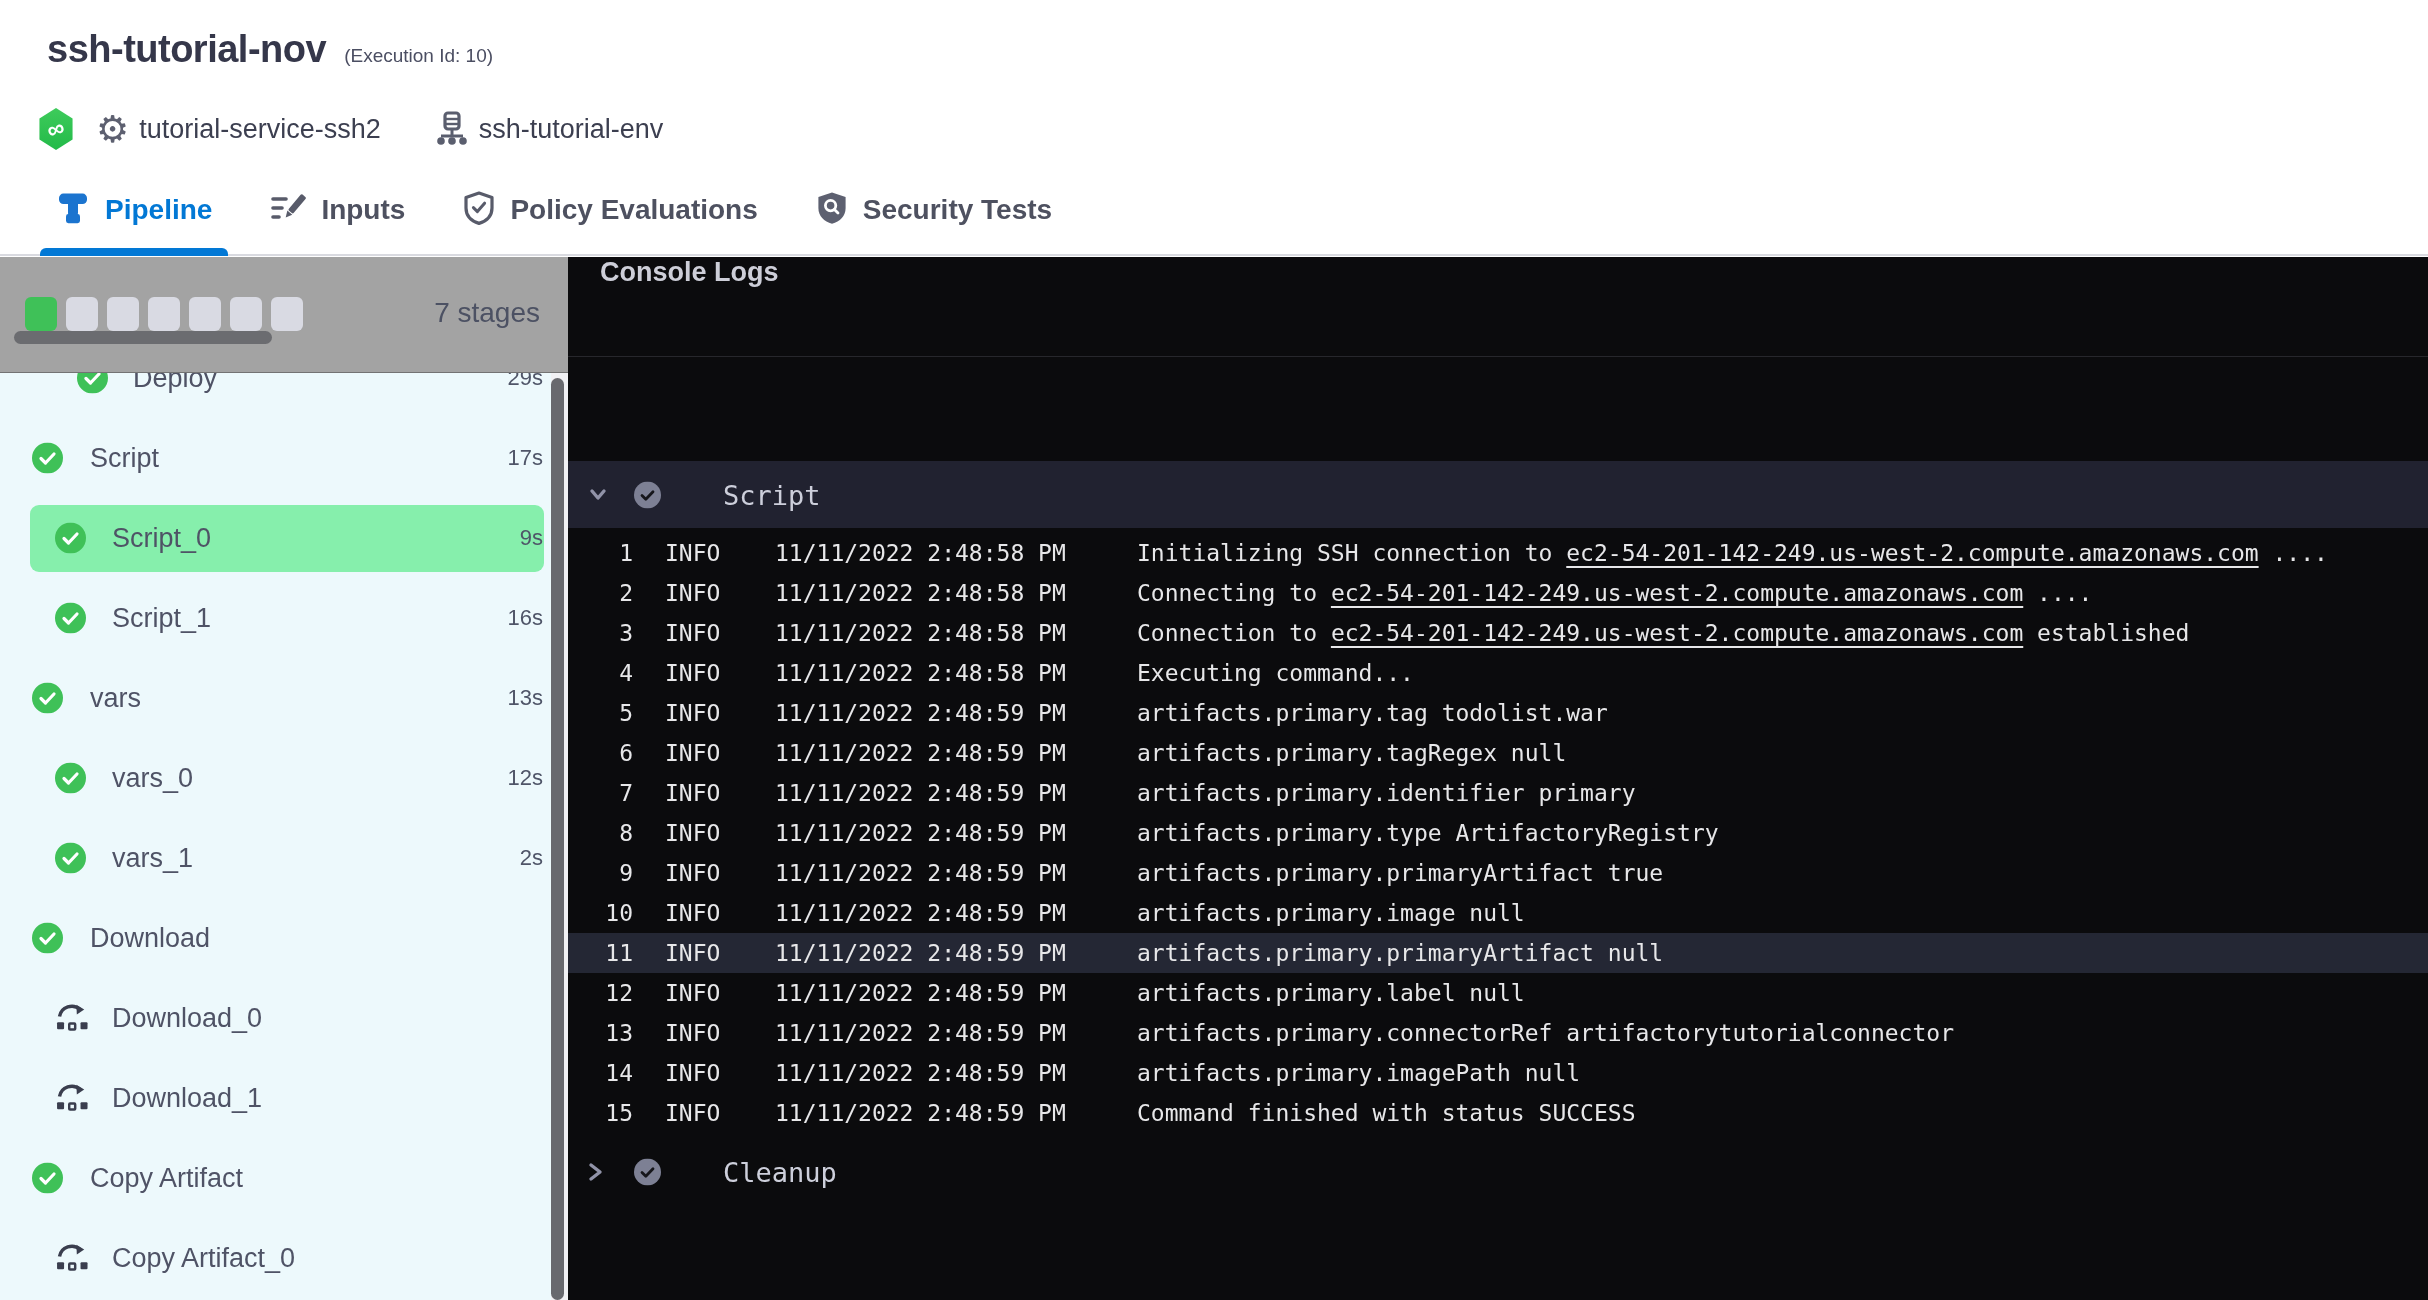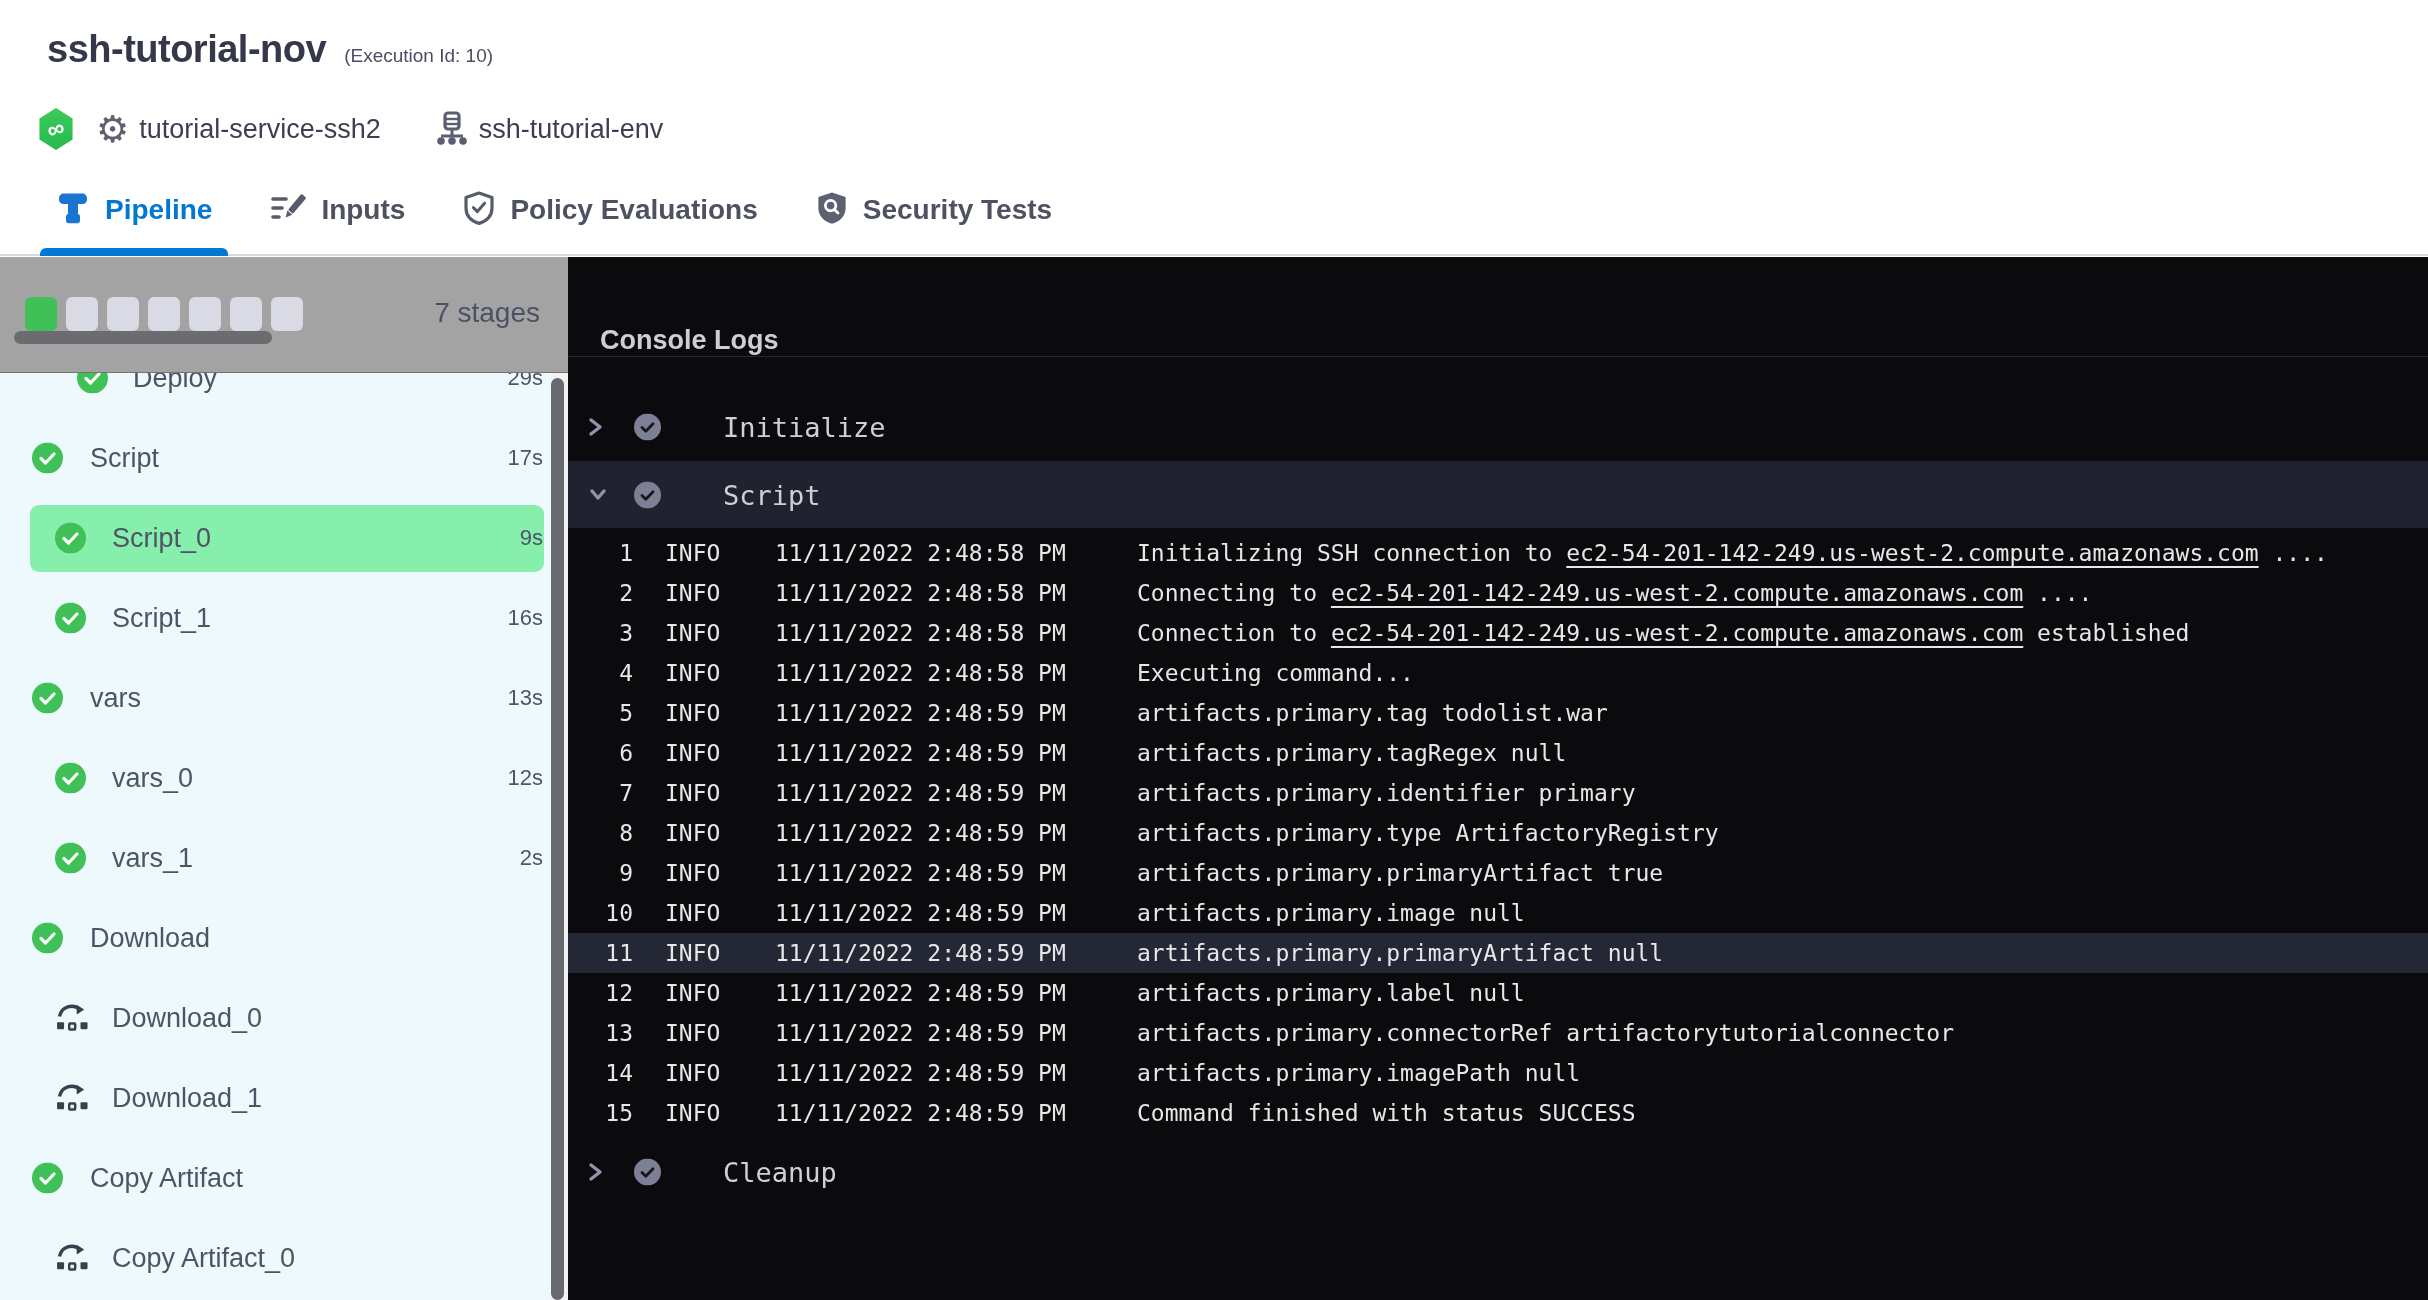--- a/index.html
+++ b/index.html
@@ -42,21 +42,21 @@
   .s-icon{position:absolute;top:50%;transform:translateY(-50%);display:flex;}
   .s-label{position:absolute;top:50%;transform:translateY(-50%);font-size:27px;color:#4f5366;white-space:nowrap;}
   .indent0 .s-icon{left:2px;}   .indent0 .s-label{left:60px;}
   .indent1 .s-icon{left:25px;}  .indent1 .s-label{left:82px;}
   .indent2 .s-icon{left:47px;}  .indent2 .s-label{left:103px;}
   .s-dur{position:absolute;right:1px;top:50%;transform:translateY(-50%);font-size:22px;color:#4f5568;}
   .vscroll-track{position:absolute;top:0;bottom:0;left:551px;width:17px;background:#f1f1f4;}
   .vscroll-thumb{position:absolute;top:5px;bottom:0;left:0;width:13px;border-radius:7px;background:#68696e;}
   
   .console{position:absolute;left:568px;top:257px;right:0;bottom:0;background:#0b0b0d;}
-  .console-header{position:absolute;top:0;left:0;right:0;height:100px;border-bottom:1px solid #27272c;display:flex;align-items:flex-end;padding-left:32px;box-sizing:border-box;}
+  .console-header{position:absolute;top:0;left:0;right:0;height:100px;border-bottom:1px solid #27272c;display:flex;align-items:flex-start;padding-left:32px;box-sizing:border-box;}
   .console-title{font-size:27px;font-weight:700;color:#cdced8;}
   .console-body{position:absolute;top:101px;left:0;right:0;bottom:0;font-family:"DejaVu Sans Mono",monospace;}
   .section-row{position:absolute;left:0;right:0;cursor:pointer;}
   .section-row.expanded{background:#212230;}
   .chev{position:absolute;left:19px;top:50%;transform:translateY(-50%);display:flex;}
   .scheck{position:absolute;left:66px;top:50%;transform:translateY(-50%);display:flex;}
   .slabel{position:absolute;left:155px;top:50%;transform:translateY(-50%);font-size:27px;color:#cdcfdb;white-space:nowrap;}
   .log-rows{position:absolute;top:175px;left:0;right:0;}
   .log-row{position:relative;height:40px;font-size:23px;line-height:40px;color:#e7e7e9;white-space:nowrap;}
   .log-row.hl{background:#242734;}
@@ -288,152 +288,138 @@
       </div>
     </div>
 </div>
 
 <div class="console">
   <div class="console-header">
     <span class="console-title">Console Logs</span>
   </div>
   <div class="console-body">
 
-    <div class="section-row" style="top:37px;height:64px;">
+
+    <div class="section-row expanded" style="top:103px;height:67px;">
       <span class="chev">
-        <svg width="16" height="24" viewBox="0 0 16 24">
-            <polyline points="4,5 13,12 4,19" fill="none" stroke="#9193a8" stroke-width="3.4" stroke-linecap="round" stroke-linejoin="round"></polyline>
+        <svg width="22" height="16" viewBox="0 0 22 16">
+            <polyline points="5,4 11,11 17,4" fill="none" stroke="#9193a8" stroke-width="3.4" stroke-linecap="round" stroke-linejoin="round"></polyline>
           </svg>
       </span>
       <span class="scheck">
         <svg width="27" height="27" viewBox="0 0 27 27">
             <circle cx="13.5" cy="13.5" r="13.5" fill="#7d8094"></circle>
             <path d="M8 14 l3.8 3.8 L19 10.2" fill="none" stroke="#16161b" stroke-width="2.8" stroke-linecap="round" stroke-linejoin="round"></path>
           </svg>
       </span>
-      <span class="slabel">Initialize</span>
+      <span class="slabel">Script</span>
     </div>
 
-    <div class="section-row expanded" style="top:103px;height:67px;">
+    <div class="log-rows">
+        <div class="log-row">
+          <span class="ln">1</span>
+          <span class="lv">INFO</span>
+          <span class="ts">11/11/2022 2:48:58 PM</span>
+          <span class="msg"><span class="pre">Initializing SSH connection to </span><span class="loglink">ec2-54-201-142-249.us-west-2.compute.amazonaws.com</span><span class="post"> ....</span></span>
+        </div>
+        <div class="log-row">
+          <span class="ln">2</span>
+          <span class="lv">INFO</span>
+          <span class="ts">11/11/2022 2:48:58 PM</span>
+          <span class="msg"><span class="pre">Connecting to </span><span class="loglink">ec2-54-201-142-249.us-west-2.compute.amazonaws.com</span><span class="post"> ....</span></span>
+        </div>
+        <div class="log-row">
+          <span class="ln">3</span>
+          <span class="lv">INFO</span>
+          <span class="ts">11/11/2022 2:48:58 PM</span>
+          <span class="msg"><span class="pre">Connection to </span><span class="loglink">ec2-54-201-142-249.us-west-2.compute.amazonaws.com</span><span class="post"> established</span></span>
+        </div>
+        <div class="log-row">
+          <span class="ln">4</span>
+          <span class="lv">INFO</span>
+          <span class="ts">11/11/2022 2:48:58 PM</span>
+          <span class="msg"><span class="pre">Executing command...</span></span>
+        </div>
+        <div class="log-row">
+          <span class="ln">5</span>
+          <span class="lv">INFO</span>
+          <span class="ts">11/11/2022 2:48:59 PM</span>
+          <span class="msg"><span class="pre">artifacts.primary.tag todolist.war</span></span>
+        </div>
+        <div class="log-row">
+          <span class="ln">6</span>
+          <span class="lv">INFO</span>
+          <span class="ts">11/11/2022 2:48:59 PM</span>
+          <span class="msg"><span class="pre">artifacts.primary.tagRegex null</span></span>
+        </div>
+        <div class="log-row">
+          <span class="ln">7</span>
+          <span class="lv">INFO</span>
+          <span class="ts">11/11/2022 2:48:59 PM</span>
+          <span class="msg"><span class="pre">artifacts.primary.identifier primary</span></span>
+        </div>
+        <div class="log-row">
+          <span class="ln">8</span>
+          <span class="lv">INFO</span>
+          <span class="ts">11/11/2022 2:48:59 PM</span>
+          <span class="msg"><span class="pre">artifacts.primary.type ArtifactoryRegistry</span></span>
+        </div>
+        <div class="log-row">
+          <span class="ln">9</span>
+          <span class="lv">INFO</span>
+          <span class="ts">11/11/2022 2:48:59 PM</span>
+          <span class="msg"><span class="pre">artifacts.primary.primaryArtifact true</span></span>
+        </div>
+        <div class="log-row">
+          <span class="ln">10</span>
+          <span class="lv">INFO</span>
+          <span class="ts">11/11/2022 2:48:59 PM</span>
+          <span class="msg"><span class="pre">artifacts.primary.image null</span></span>
+        </div>
+        <div class="log-row hl">
+          <span class="ln">11</span>
+          <span class="lv">INFO</span>
+          <span class="ts">11/11/2022 2:48:59 PM</span>
+          <span class="msg"><span class="pre">artifacts.primary.primaryArtifact null</span></span>
+        </div>
+        <div class="log-row">
+          <span class="ln">12</span>
+          <span class="lv">INFO</span>
+          <span class="ts">11/11/2022 2:48:59 PM</span>
+          <span class="msg"><span class="pre">artifacts.primary.label null</span></span>
+        </div>
+        <div class="log-row">
+          <span class="ln">13</span>
+          <span class="lv">INFO</span>
+          <span class="ts">11/11/2022 2:48:59 PM</span>
+          <span class="msg"><span class="pre">artifacts.primary.connectorRef artifactorytutorialconnector</span></span>
+        </div>
+        <div class="log-row">
+          <span class="ln">14</span>
+          <span class="lv">INFO</span>
+          <span class="ts">11/11/2022 2:48:59 PM</span>
+          <span class="msg"><span class="pre">artifacts.primary.imagePath null</span></span>
+        </div>
+        <div class="log-row">
+          <span class="ln">15</span>
+          <span class="lv">INFO</span>
+          <span class="ts">11/11/2022 2:48:59 PM</span>
+          <span class="msg"><span class="pre">Command finished with status SUCCESS</span></span>
+        </div>
+      </div>
+
+    <div class="section-row" style="top:782px;height:64px;">
       <span class="chev">
-        <svg width="22" height="16" viewBox="0 0 22 16">
-            <polyline points="5,4 11,11 17,4" fill="none" stroke="#9193a8" stroke-width="3.4" stroke-linecap="round" stroke-linejoin="round"></polyline>
+        <svg width="16" height="24" viewBox="0 0 16 24">
+            <polyline points="4,5 13,12 4,19" fill="none" stroke="#9193a8" stroke-width="3.4" stroke-linecap="round" stroke-linejoin="round"></polyline>
           </svg>
       </span>
       <span class="scheck">
         <svg width="27" height="27" viewBox="0 0 27 27">
             <circle cx="13.5" cy="13.5" r="13.5" fill="#7d8094"></circle>
             <path d="M8 14 l3.8 3.8 L19 10.2" fill="none" stroke="#16161b" stroke-width="2.8" stroke-linecap="round" stroke-linejoin="round"></path>
           </svg>
       </span>
-      <span class="slabel">Script</span>
-    </div>
-
-    <div class="log-rows">
-        <div class="log-row">
-          <span class="ln">1</span>
-          <span class="lv">INFO</span>
-          <span class="ts">11/11/2022 2:48:58 PM</span>
-          <span class="msg"><span class="pre">Initializing SSH connection to </span><span class="loglink">ec2-54-201-142-249.us-west-2.compute.amazonaws.com</span><span class="post"> ....</span></span>
-        </div>
-        <div class="log-row">
-          <span class="ln">2</span>
-          <span class="lv">INFO</span>
-          <span class="ts">11/11/2022 2:48:58 PM</span>
-          <span class="msg"><span class="pre">Connecting to </span><span class="loglink">ec2-54-201-142-249.us-west-2.compute.amazonaws.com</span><span class="post"> ....</span></span>
-        </div>
-        <div class="log-row">
-          <span class="ln">3</span>
-          <span class="lv">INFO</span>
-          <span class="ts">11/11/2022 2:48:58 PM</span>
-          <span class="msg"><span class="pre">Connection to </span><span class="loglink">ec2-54-201-142-249.us-west-2.compute.amazonaws.com</span><span class="post"> established</span></span>
-        </div>
-        <div class="log-row">
-          <span class="ln">4</span>
-          <span class="lv">INFO</span>
-          <span class="ts">11/11/2022 2:48:58 PM</span>
-          <span class="msg"><span class="pre">Executing command...</span></span>
-        </div>
-        <div class="log-row">
-          <span class="ln">5</span>
-          <span class="lv">INFO</span>
-          <span class="ts">11/11/2022 2:48:59 PM</span>
-          <span class="msg"><span class="pre">artifacts.primary.tag todolist.war</span></span>
-        </div>
-        <div class="log-row">
-          <span class="ln">6</span>
-          <span class="lv">INFO</span>
-          <span class="ts">11/11/2022 2:48:59 PM</span>
-          <span class="msg"><span class="pre">artifacts.primary.tagRegex null</span></span>
-        </div>
-        <div class="log-row">
-          <span class="ln">7</span>
-          <span class="lv">INFO</span>
-          <span class="ts">11/11/2022 2:48:59 PM</span>
-          <span class="msg"><span class="pre">artifacts.primary.identifier primary</span></span>
-        </div>
-        <div class="log-row">
-          <span class="ln">8</span>
-          <span class="lv">INFO</span>
-          <span class="ts">11/11/2022 2:48:59 PM</span>
-          <span class="msg"><span class="pre">artifacts.primary.type ArtifactoryRegistry</span></span>
-        </div>
-        <div class="log-row">
-          <span class="ln">9</span>
-          <span class="lv">INFO</span>
-          <span class="ts">11/11/2022 2:48:59 PM</span>
-          <span class="msg"><span class="pre">artifacts.primary.primaryArtifact true</span></span>
-        </div>
-        <div class="log-row">
-          <span class="ln">10</span>
-          <span class="lv">INFO</span>
-          <span class="ts">11/11/2022 2:48:59 PM</span>
-          <span class="msg"><span class="pre">artifacts.primary.image null</span></span>
-        </div>
-        <div class="log-row hl">
-          <span class="ln">11</span>
-          <span class="lv">INFO</span>
-          <span class="ts">11/11/2022 2:48:59 PM</span>
-          <span class="msg"><span class="pre">artifacts.primary.primaryArtifact null</span></span>
-        </div>
-        <div class="log-row">
-          <span class="ln">12</span>
-          <span class="lv">INFO</span>
-          <span class="ts">11/11/2022 2:48:59 PM</span>
-          <span class="msg"><span class="pre">artifacts.primary.label null</span></span>
-        </div>
-        <div class="log-row">
-          <span class="ln">13</span>
-          <span class="lv">INFO</span>
-          <span class="ts">11/11/2022 2:48:59 PM</span>
-          <span class="msg"><span class="pre">artifacts.primary.connectorRef artifactorytutorialconnector</span></span>
-        </div>
-        <div class="log-row">
-          <span class="ln">14</span>
-          <span class="lv">INFO</span>
-          <span class="ts">11/11/2022 2:48:59 PM</span>
-          <span class="msg"><span class="pre">artifacts.primary.imagePath null</span></span>
-        </div>
-        <div class="log-row">
-          <span class="ln">15</span>
-          <span class="lv">INFO</span>
-          <span class="ts">11/11/2022 2:48:59 PM</span>
-          <span class="msg"><span class="pre">Command finished with status SUCCESS</span></span>
-        </div>
-      </div>
-
-    <div class="section-row" style="top:782px;height:64px;">
-      <span class="chev">
-        <svg width="16" height="24" viewBox="0 0 16 24">
-            <polyline points="4,5 13,12 4,19" fill="none" stroke="#9193a8" stroke-width="3.4" stroke-linecap="round" stroke-linejoin="round"></polyline>
-          </svg>
-      </span>
-      <span class="scheck">
-        <svg width="27" height="27" viewBox="0 0 27 27">
-            <circle cx="13.5" cy="13.5" r="13.5" fill="#7d8094"></circle>
-            <path d="M8 14 l3.8 3.8 L19 10.2" fill="none" stroke="#16161b" stroke-width="2.8" stroke-linecap="round" stroke-linejoin="round"></path>
-          </svg>
-      </span>
       <span class="slabel">Cleanup</span>
     </div>
 
   </div>
 </div>
 
 </body></html>

